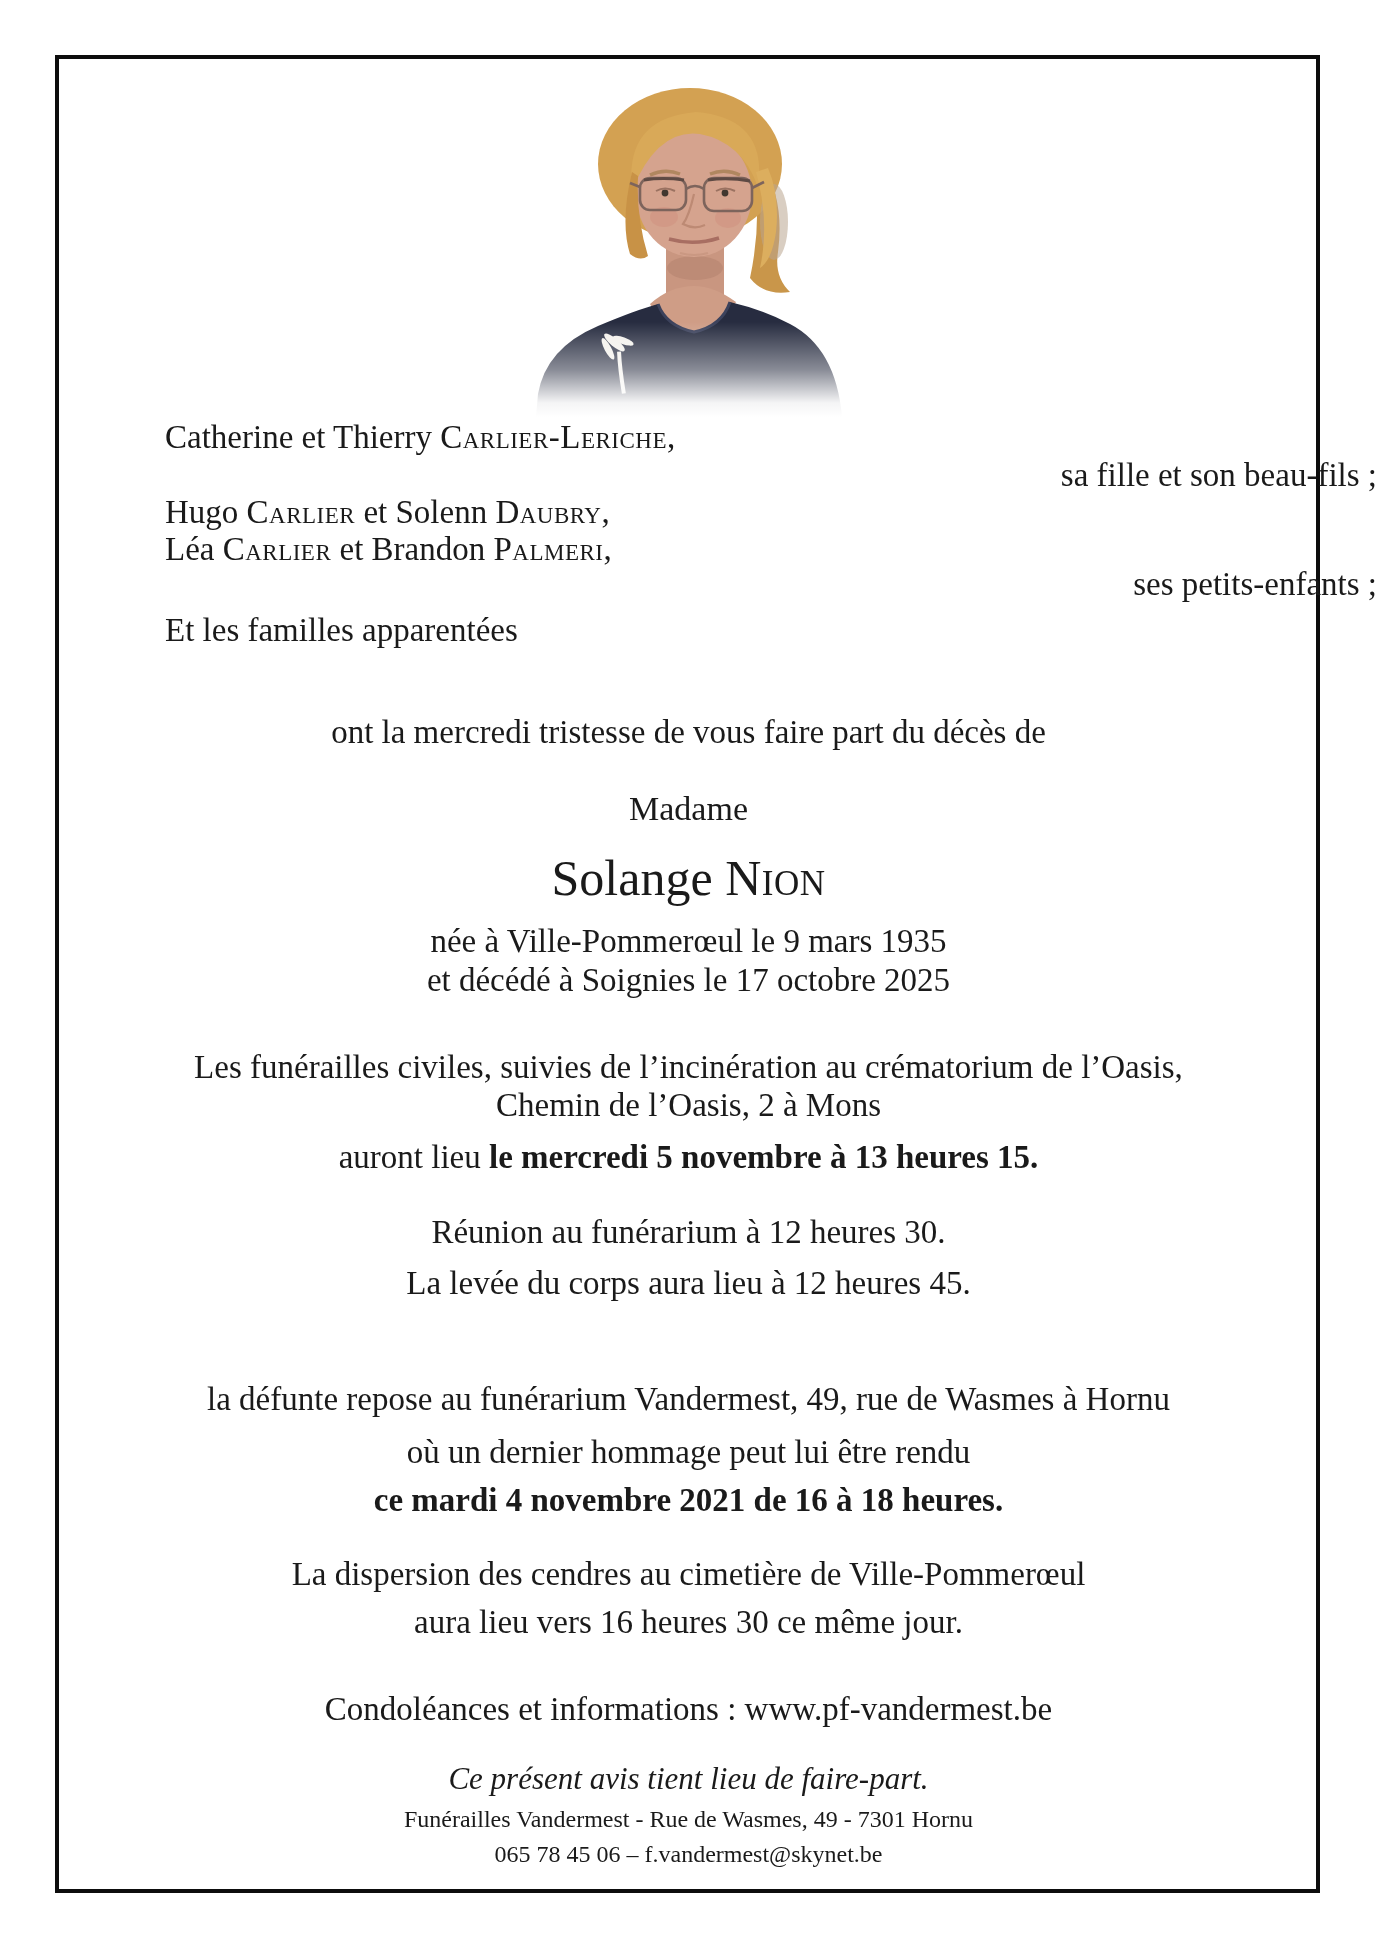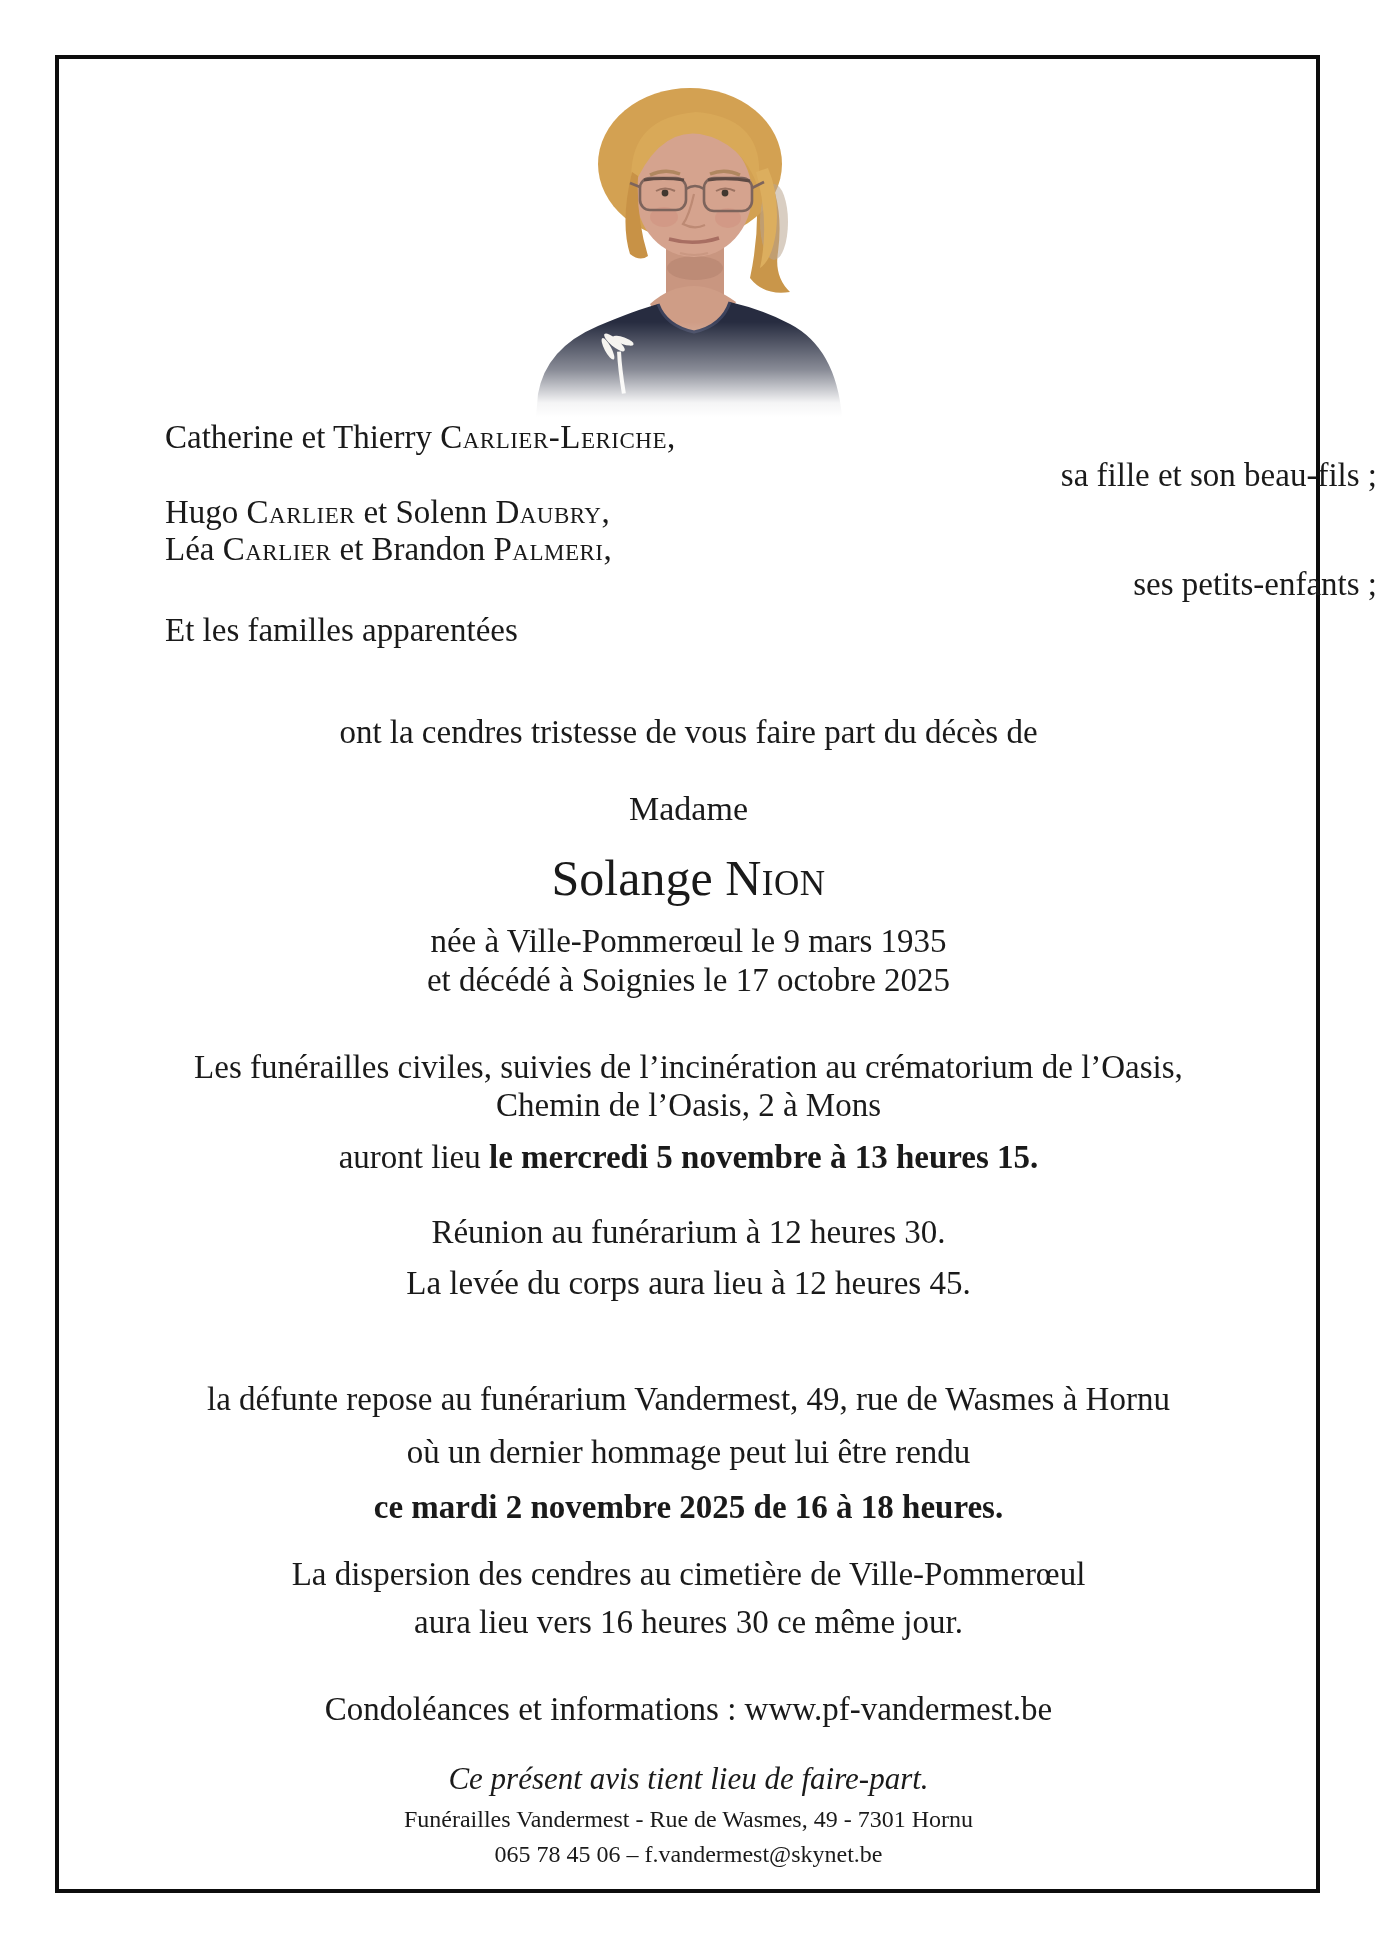--- a/index.html
+++ b/index.html
@@ -33,21 +33,21 @@
     width: 100%;
     box-sizing: border-box;
     font-size: 33px;
     line-height: 38px;
     white-space: nowrap;
   }
   .center { text-align: center; }
   .left   { text-align: left;  padding-left: 165px; }
   .right  { text-align: right; }
   .sc     { font-variant: small-caps; letter-spacing: 0.5px; }
-  .bold   { font-weight: bold; margin-top: 7px; }
+  .bold   { font-weight: bold; }
   .madame { font-size: 34px; line-height: 40px; }
   .name   { font-size: 50px; line-height: 56px; }
   .italic { font-style: italic; font-size: 31px; line-height: 36px; margin-top: 34px; }
   .footer-small { font-size: 24px; line-height: 37px; }
 </style>
 </head>
 <body>
 
 <div class="page">
 
@@ -120,39 +120,39 @@
   <div class="t right" style="top:456px">sa fille et son beau-fils ;</div>
 
   <div class="t left" style="top:493px"><span>Hugo </span><span class="sc">Carlier</span><span> et Solenn </span><span class="sc">Daubry,</span></div>
 
   <div class="t left" style="top:530px"><span>Léa </span><span class="sc">Carlier</span><span> et Brandon </span><span class="sc">Palmeri,</span></div>
 
   <div class="t right" style="top:565px">ses petits-enfants ;</div>
 
   <div class="t left" style="top:611px">Et les familles apparentées</div>
 
-  <div class="t center" style="top:713px">ont la cendres tristesse de vous faire part du décès de</div>
+  <div class="t center" style="top:713px">ont la mercredi tristesse de vous faire part du décès de</div>
 
   <div class="t center madame" style="top:789px">Madame</div>
 
   <div class="t center name" style="top:850px"><span>Solange </span><span class="sc">Nion</span></div>
 
   <div class="t center" style="top:922px">née à Ville-Pommerœul le 9 mars 1935</div>
   <div class="t center" style="top:961px">et décédé à Soignies le 17 octobre 2025</div>
 
   <div class="t center" style="top:1048px">Les funérailles civiles, suivies de l’incinération au crématorium de l’Oasis,</div>
   <div class="t center" style="top:1086px">Chemin de l’Oasis, 2 à Mons</div>
   <div class="t center" style="top:1138px"><span>auront lieu </span><span class="bold">le mercredi 5 novembre à 13 heures 15.</span></div>
 
   <div class="t center" style="top:1213px">Réunion au funérarium à 12 heures 30.</div>
   <div class="t center" style="top:1264px">La levée du corps aura lieu à 12 heures 45.</div>
 
   <div class="t center" style="top:1380px">la défunte repose au funérarium Vandermest, 49, rue de Wasmes à Hornu</div>
   <div class="t center" style="top:1433px">où un dernier hommage peut lui être rendu</div>
-  <div class="t center bold" style="top:1481px">ce mardi 2 novembre 2025 de 16 à 18 heures.</div>
+  <div class="t center bold" style="top:1481px">ce mardi 4 novembre 2021 de 16 à 18 heures.</div>
 
   <div class="t center" style="top:1555px">La dispersion des cendres au cimetière de Ville-Pommerœul</div>
   <div class="t center" style="top:1603px">aura lieu vers 16 heures 30 ce même jour.</div>
 
   <div class="t center" style="top:1690px">Condoléances et informations : www.pf-vandermest.be</div>
   <div class="t center italic" style="top:1727px">Ce présent avis tient lieu de faire-part.</div>
   <div class="t center footer-small" style="top:1801px">Funérailles Vandermest - Rue de Wasmes, 49 - 7301 Hornu</div>
   <div class="t center footer-small" style="top:1836px">065 78 45 06 – f.vandermest@skynet.be</div>
 
 </div>

